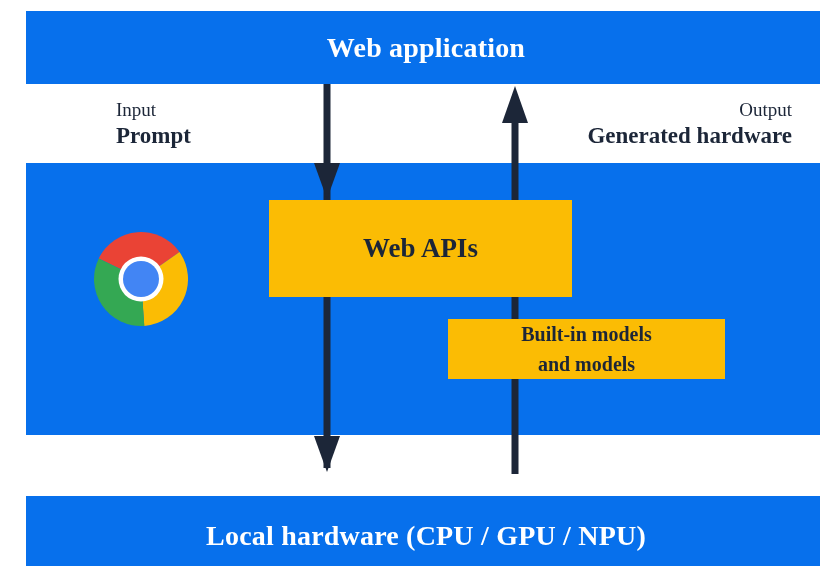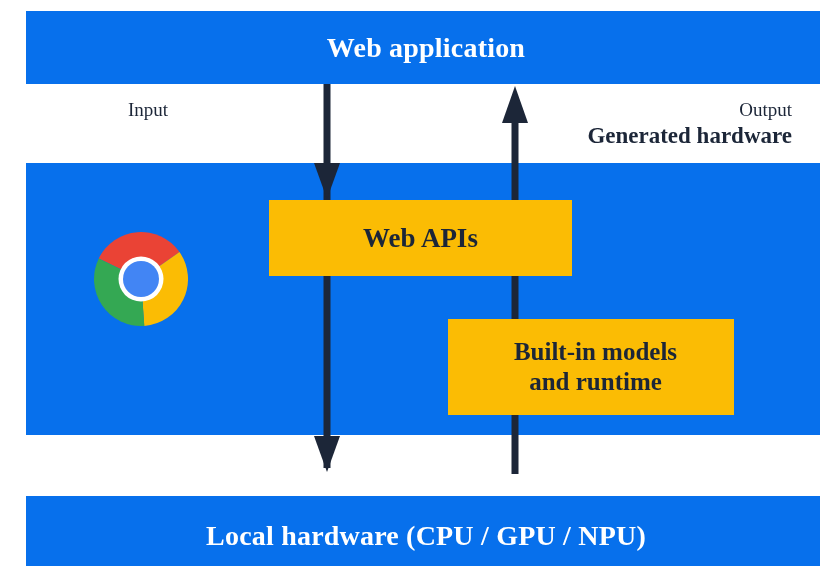--- a/index.html
+++ b/index.html
@@ -24,50 +24,51 @@
     color:var(--text-white,#fff);font-weight:bold;font-size:28px;
     letter-spacing:0.2px;
   }
   .top-bar{top:11px;height:73px;}
   .bottom-bar{top:496px;height:79px;}
   .mid-panel{
     position:absolute;left:10px;top:163px;width:800px;height:272px;z-index:1;
     background:var(--panel-blue,#0770ec);
   }
   .io{position:absolute;top:97px;color:var(--ink-navy,#1c2638);z-index:2;}
-  .io-input{left:112px;text-align:left;}
+  .io-input{left:100px;text-align:left;}
   .io-output{right:44px;text-align:right;}
   .io-caption{font-size:19px;line-height:25px;font-weight:normal;}
   .io-value{font-size:23px;line-height:28px;font-weight:bold;}
   .arrows{position:absolute;left:0;top:0;z-index:2;}
   .chip{
     position:absolute;z-index:3;
     background:var(--box-yellow,#fbbc04);color:var(--ink-navy,#1c2638);
     font-weight:bold;display:flex;align-items:center;justify-content:center;
     flex-direction:column;text-align:center;
   }
-  .web-apis{left:253px;top:200px;width:303px;height:76px;font-size:27px;}
-  .builtin{left:432px;top:319px;width:277px;height:96px;font-size:25px;line-height:30px;padding-left:9px;}
+  .web-apis{left:253px;top:200px;width:303px;height:97px;font-size:27px;}
+  .builtin{left:432px;top:319px;width:277px;height:60px;font-size:20px;line-height:30px;}
   .chrome-logo{position:absolute;left:78px;top:232px;width:94px;height:94px;z-index:3;}
   .browser-label{
     position:absolute;left:35px;top:342px;width:180px;z-index:3;
     text-align:center;color:var(--text-white,#fff);font-weight:bold;font-size:24px;
   }
 </style>
 </head>
 <body>
 
 <div class="canvas">
 
   <div class="bar top-bar">
     <span>Web application</span>
   </div>
 
   <div class="io io-input">
     <div class="io-caption">Input</div>
+    <div class="io-value">Prompt</div>
   </div>
   <div class="io io-output">
     <div class="io-caption">Output</div>
     <div class="io-value">Generated hardware</div>
   </div>
 
   <div class="mid-panel"></div>
 
   <svg class="arrows" width="820" height="566" viewBox="0 0 820 566">
     <g fill="var(--ink-navy,#1c2638)" stroke="var(--ink-navy,#1c2638)">
@@ -89,20 +90,20 @@
       <circle cx="47" cy="47" r="22.5" fill="#ffffff"></circle>
       <circle cx="47" cy="47" r="18" style="fill:var(--chrome-center-blue,#4285f4)"></circle>
     </svg>
   </div>
 
   <div class="chip web-apis">
     <span>Web APIs</span>
   </div>
   <div class="chip builtin">
     <span>Built-in models</span>
-    <span>and runtime</span>
+    <span>and models</span>
   </div>
 
   <div class="bar bottom-bar">
     <span>Local hardware (CPU / GPU / NPU)</span>
   </div>
 
 </div>
 
 </body></html>

